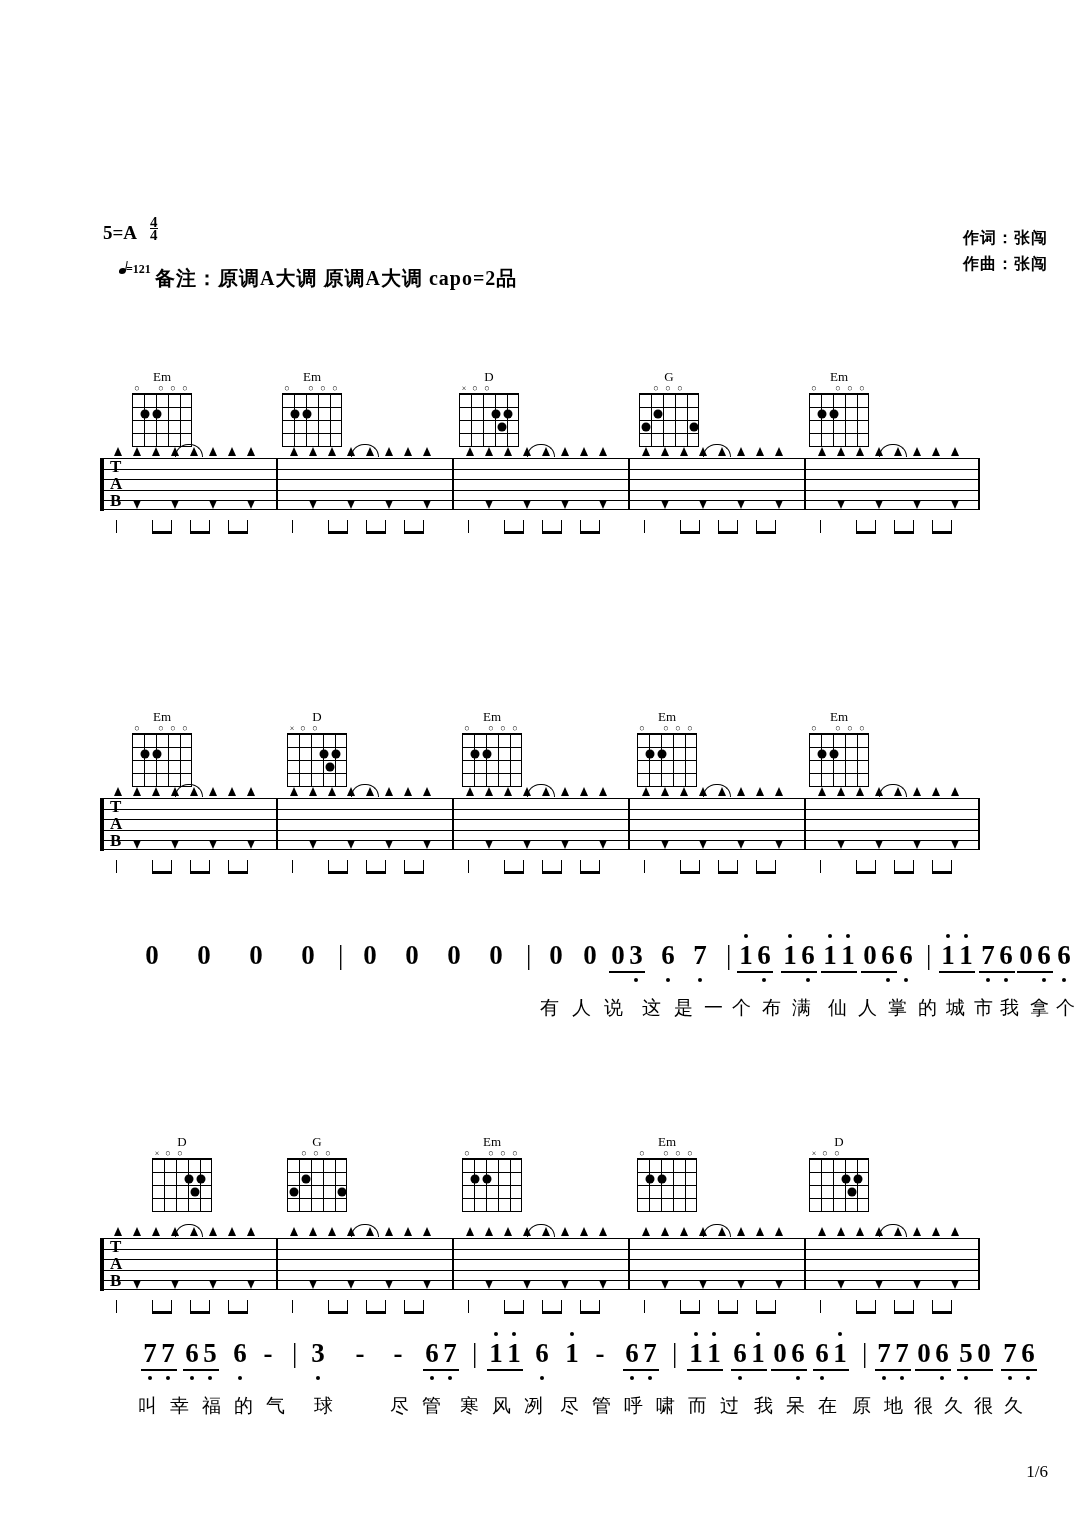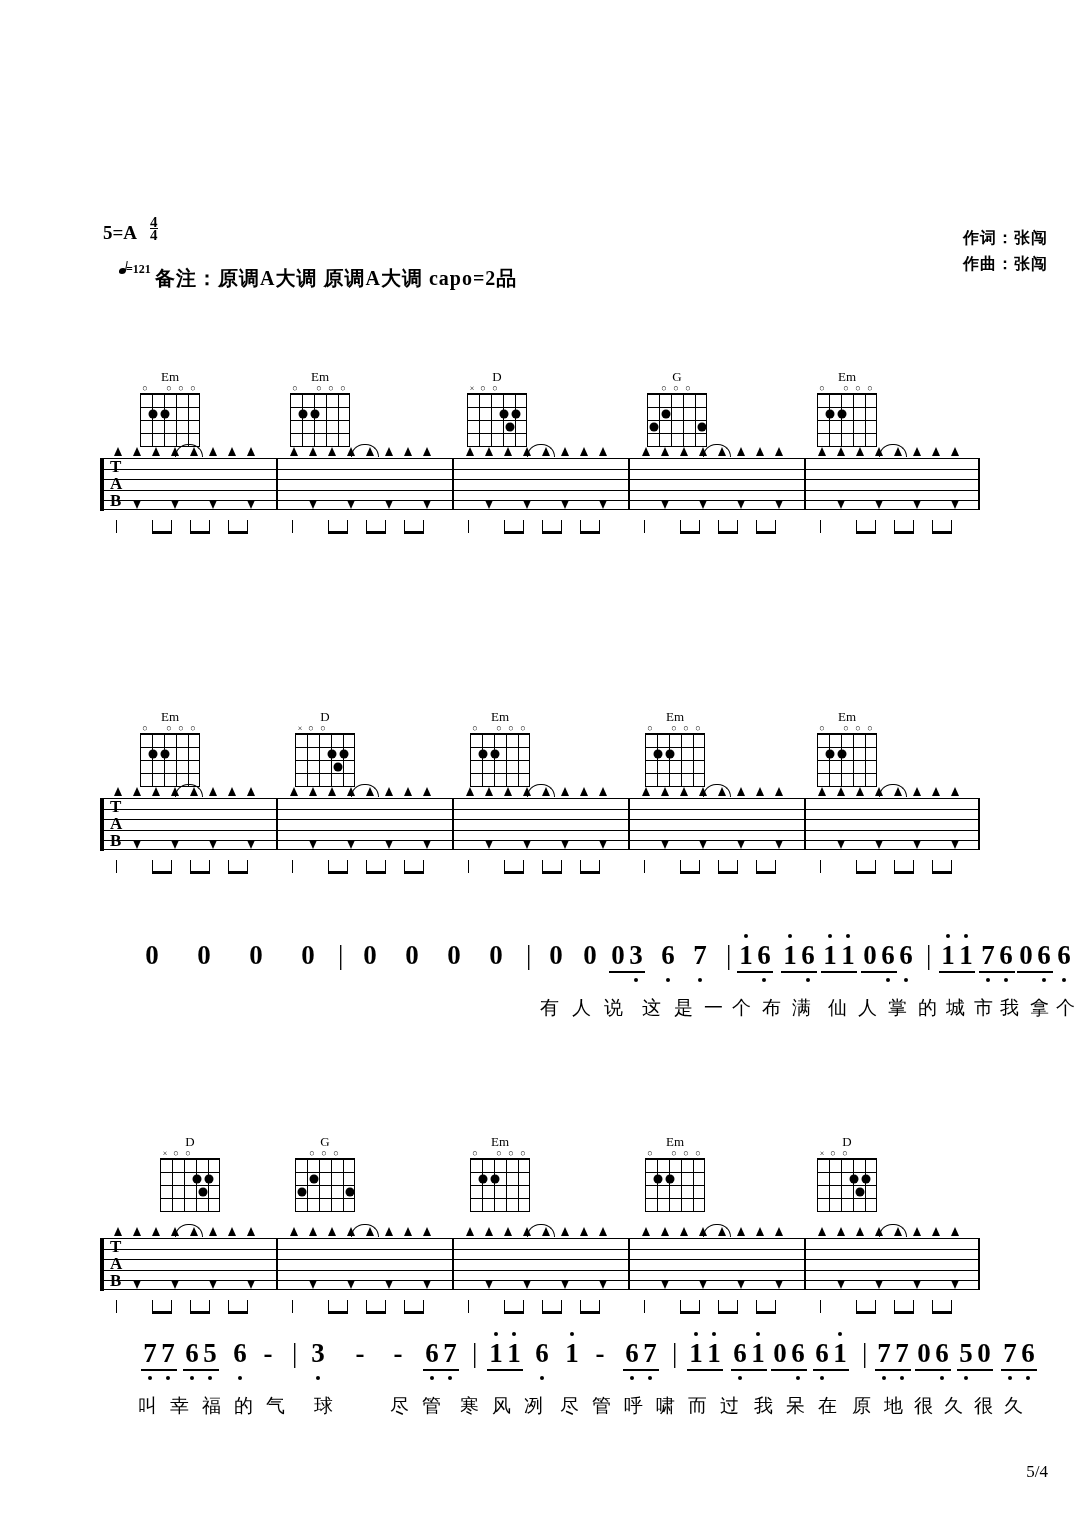--- a/index.html
+++ b/index.html
@@ -17,21 +17,21 @@
   .tempo{position:absolute;left:100px;top:262px;font-size:12px;font-weight:bold;margin-left:19px;}
   .tempo .notehead{display:inline-block;width:7px;height:6px;background:#000;border-radius:50%;transform:skewX(-10deg);vertical-align:-1px;position:relative;}
   .tempo .notehead:after{content:"";position:absolute;right:0;bottom:3px;width:1.5px;height:10px;background:#000;}
   .remark{position:absolute;left:155px;top:265px;font-size:20px;font-weight:bold;letter-spacing:1px;}
   .credit1{position:absolute;right:32px;top:228px;font-size:16px;font-weight:bold;letter-spacing:1px;}
   .credit2{position:absolute;right:32px;top:254px;font-size:16px;font-weight:bold;letter-spacing:1px;}
 
   .pagenum{position:absolute;right:32px;top:1462px;font-size:17px;}
 
   
-  .chord{position:absolute;width:68px;margin-left:8px;}
+  .chord{position:absolute;width:68px;}
   .chord .cname{text-align:center;font-size:13px;font-family:"Liberation Serif",serif;line-height:13px;height:14px;}
   .chord .omarks{position:relative;height:9px;}
   .chord .omarks span{position:absolute;font-size:9px;line-height:9px;top:0;transform:translateX(-50%);}
   .grid{position:relative;width:60px;height:54px;margin:0 auto;border:1px solid #000;border-top:2px solid #000;box-sizing:border-box;}
   .grid .v{position:absolute;top:0;bottom:0;width:1px;background:#000;}
   .grid .h{position:absolute;left:0;right:0;height:1px;background:#000;}
   .dot{position:absolute;width:9px;height:9px;background:#000;border-radius:50%;transform:translate(-50%,-50%);}
 
   
   .sys{position:absolute;left:100px;width:880px;}
@@ -67,21 +67,21 @@
 
   <div class="keysig">5=A</div>
   <div class="timesig">
     <div>4</div>
     <div style="border-top:1.5px solid #000;">4</div>
   </div>
   <div class="tempo"><span class="notehead"></span><span>=121</span></div>
   <div class="remark">备注：原调A大调      原调A大调     capo=2品</div>
   <div class="credit1">作词：张闯</div>
   <div class="credit2">作曲：张闯</div>
-  <div class="pagenum">5/4</div>
+  <div class="pagenum">1/6</div>
 
   <div class="chord" style="left:128px;top:370px;">
     <div class="cname">Em</div>
     <div class="omarks">
       <span style="left:9px;">○</span>
         <span style="left:33px;">○</span>
         <span style="left:45px;">○</span>
         <span style="left:57px;">○</span>
     </div>
     <div class="grid">

